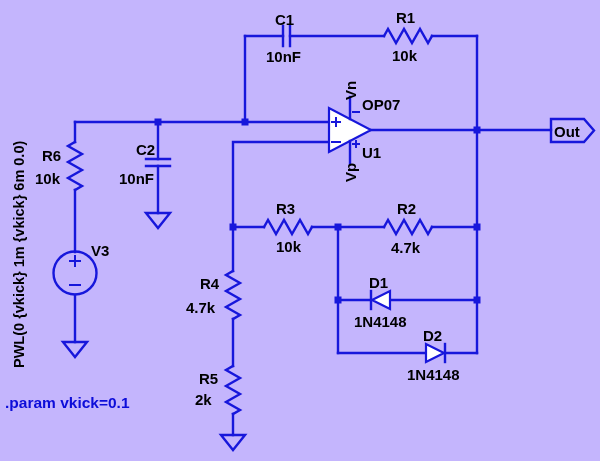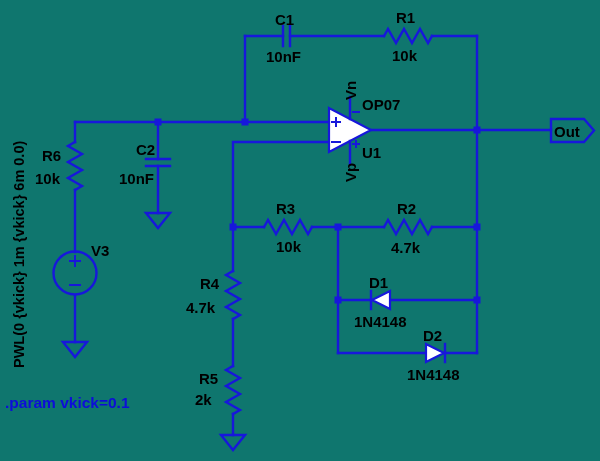--- a/index.html
+++ b/index.html
@@ -1,16 +1,16 @@
 <!DOCTYPE html>
 <html><head>
 <meta charset="utf-8">
 <style>
   html,body{margin:0;padding:0;background:#ffffff;}
-  #canvas{position:relative;width:600px;height:461px;background:#0f766e;overflow:hidden;}
+  #canvas{position:relative;width:600px;height:461px;background:#c4b5fd;overflow:hidden;}
   svg{display:block;}
   .wire{stroke:#1717db;stroke-width:2.4;fill:none;stroke-linecap:square;}
   .sym{stroke:#1717db;stroke-width:2.4;fill:none;stroke-linejoin:miter;stroke-linecap:square;}
   .symfill{stroke:#1717db;stroke-width:2.2;fill:#ffffff;stroke-linejoin:miter;}
   .mark{stroke:#1717db;stroke-width:2;fill:none;stroke-linecap:square;}
   .dot{fill:#1717db;stroke:none;}
   .lbl{font-family:"Liberation Sans",sans-serif;font-weight:bold;font-size:15px;fill:#000000;}
   .lbl-sm{font-family:"Liberation Sans",sans-serif;font-weight:bold;font-size:14.5px;fill:#000000;}
   .directive{font-family:"Liberation Sans",sans-serif;font-weight:bold;font-size:15.5px;fill:#0d0dd9;}
 </style>

